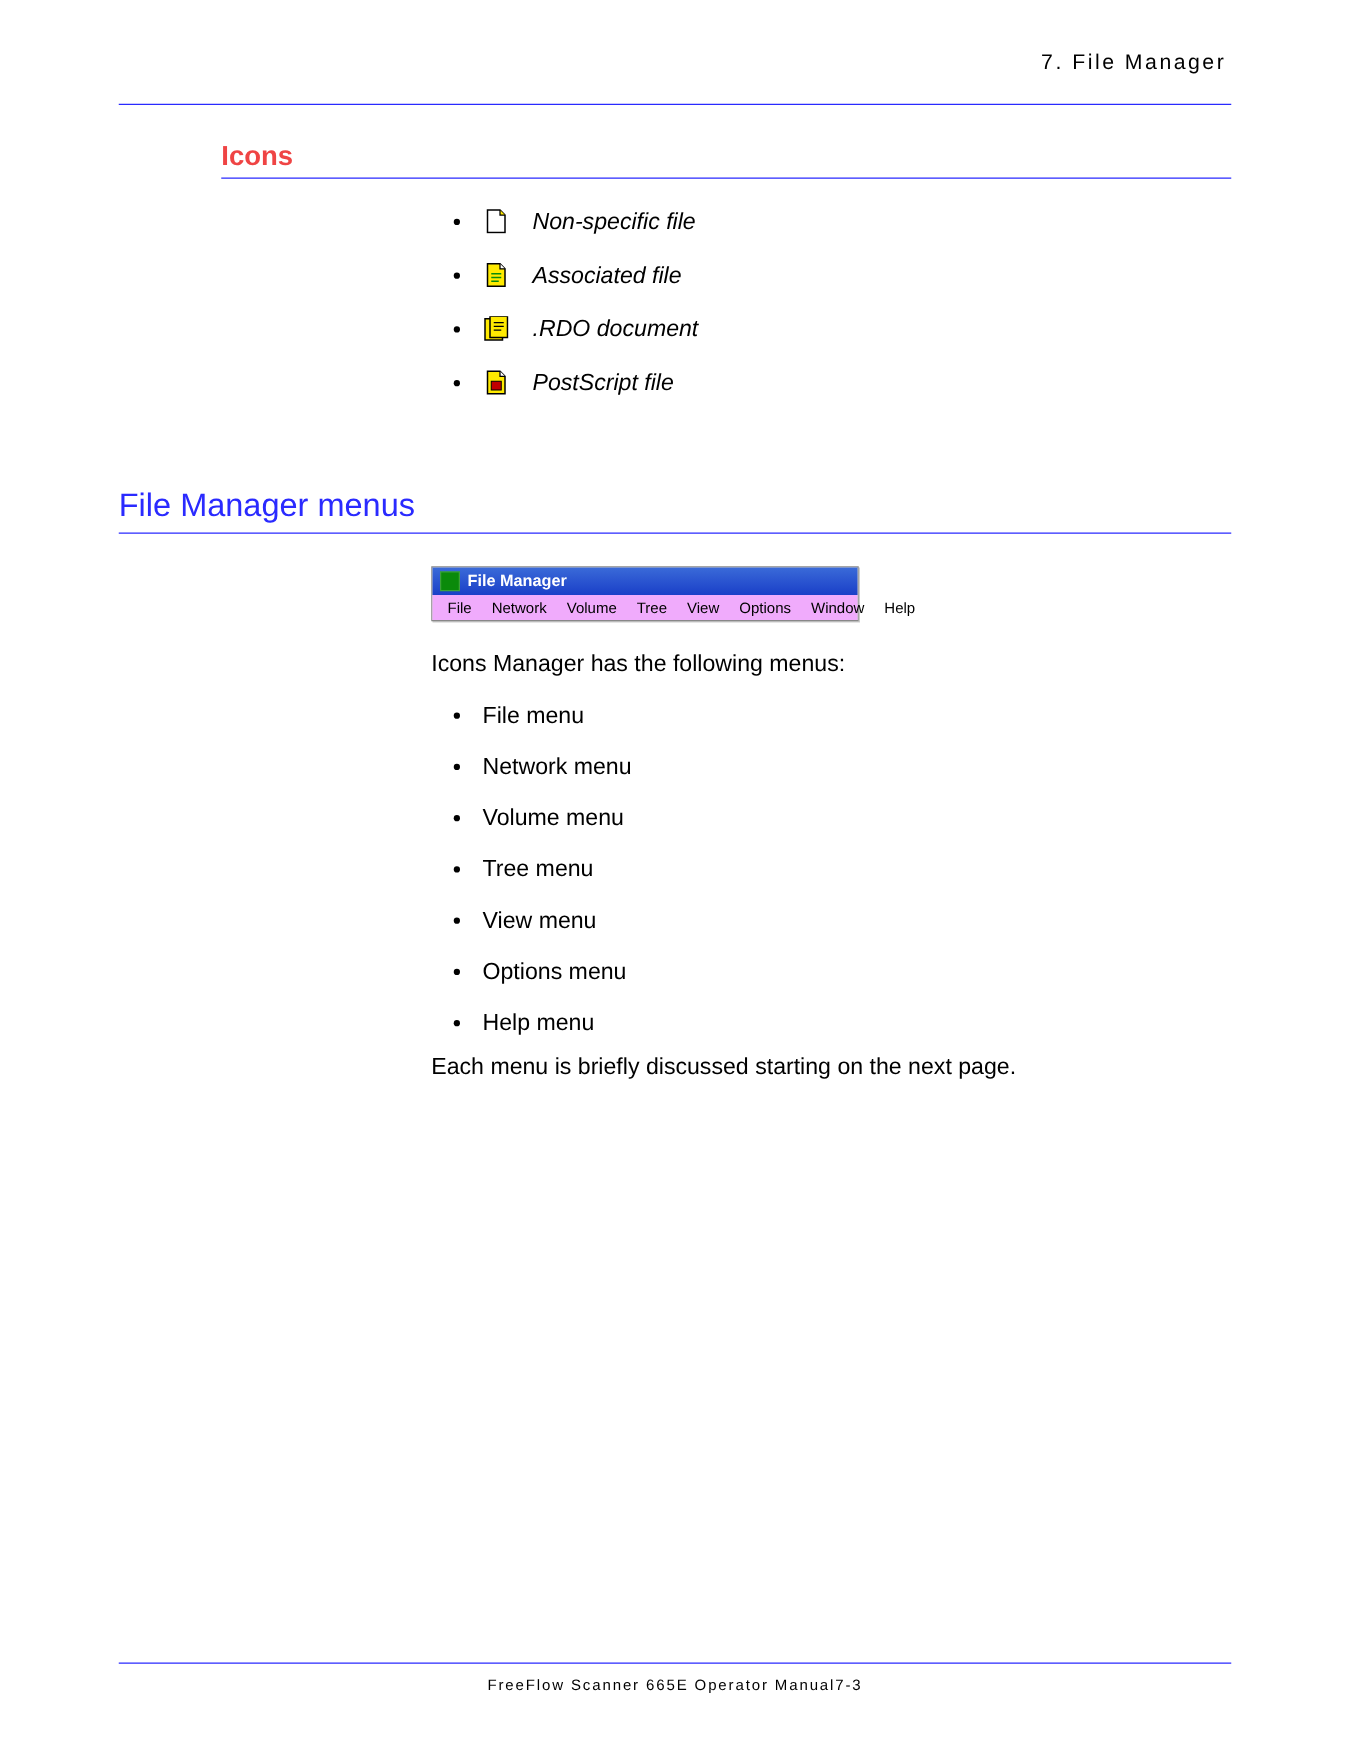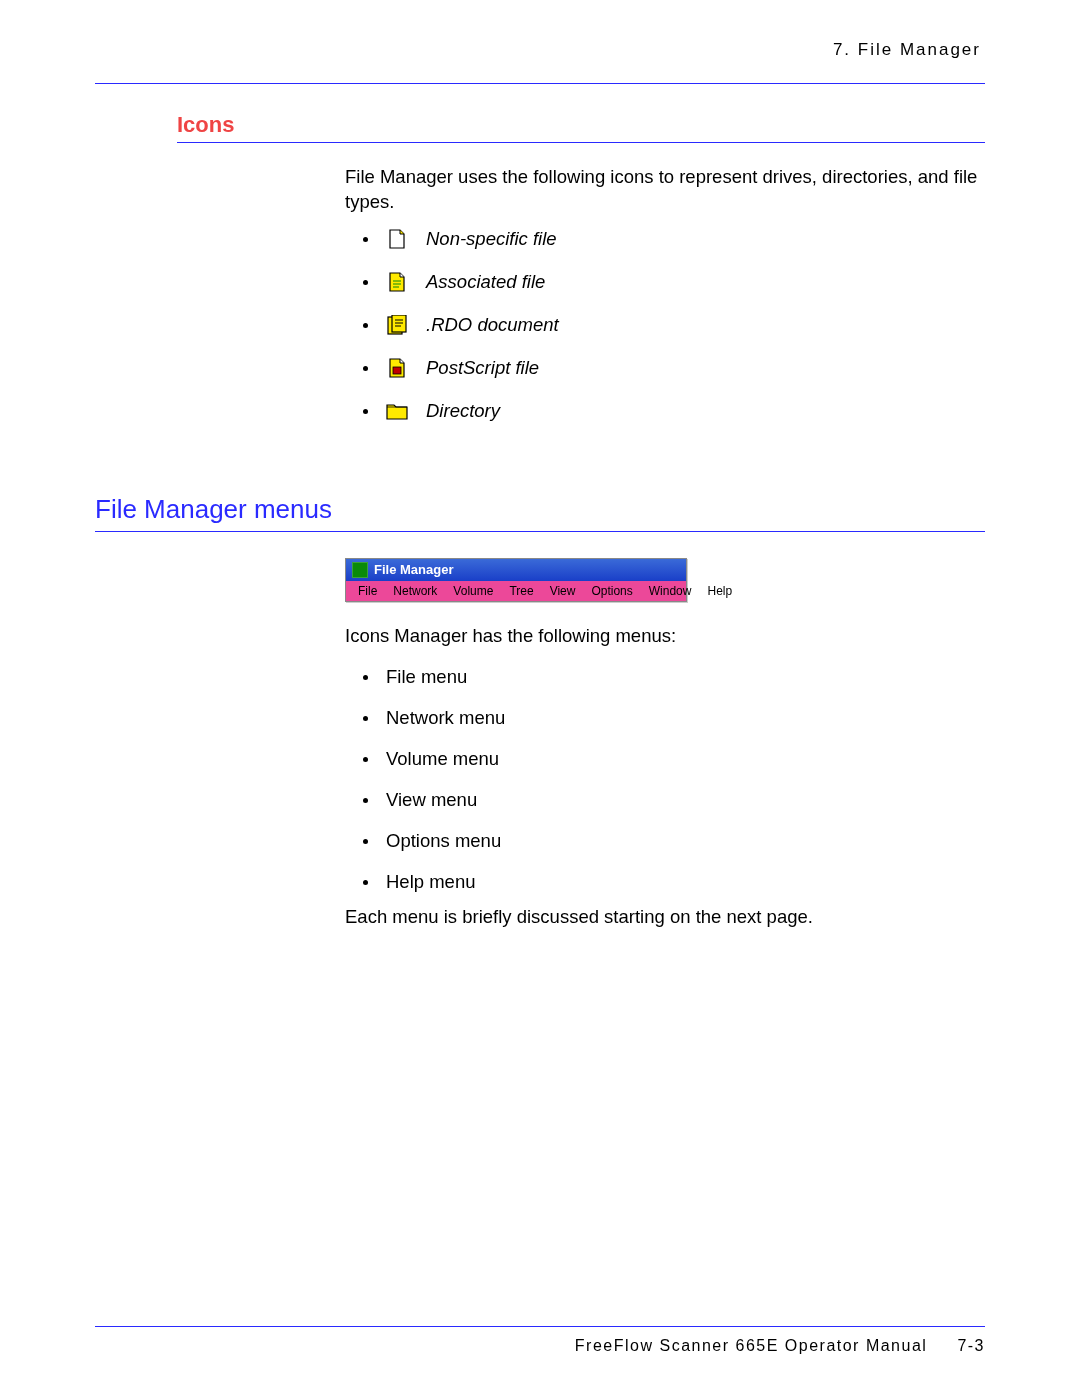--- a/index.html
+++ b/index.html
@@ -129,21 +129,21 @@
     align-items: center;
     gap: 6px;
   }
   .window-titlebar .app-icon {
     width: 14px;
     height: 14px;
     background: #0a8a0a;
     border: 1px solid #fff3;
   }
   .window-menubar {
-    background: #ec4899;
+    background: #f0abfc;
     display: flex;
     font-size: 12px;
     padding: 2px 4px;
     gap: 0;
     color: #000;
   }
   .window-menubar span {
     padding: 1px 8px;
   }
   .footer {
@@ -152,38 +152,36 @@
     left: 95px;
     right: 95px;
   }
   .footer-hr {
     border: none;
     border-top: 1.5px solid #2a2aff;
     margin: 0 0 10px 0;
   }
   .footer-row {
     display: flex;
-    justify-content: flex-end;
-    font-size: 16px;
+    justify-content: center;
+    font-size: 12px;
     letter-spacing: 1.5px;
-    gap: 30px;
   }
 </style>
 </head>
 <body>
 
 <div class="page">
   <div class="chapter-header">7. File Manager</div>
   <hr class="hr-top">
 
   <div class="section-heading-sub">Icons</div>
   <hr class="sub-hr">
 
   <div class="body-text">
-    <p>File Manager uses the following icons to represent drives, directories, and file types.</p>
     <ul class="icon-list">
       <li>
         <span class="bullet"></span>
         <span class="icon-box">
           <svg width="18" height="20" viewBox="0 0 18 20">
               <path d="M2 1 h10 l4 4 v14 h-14 z" fill="#fff" stroke="#000" stroke-width="1.2"></path>
               <path d="M12 1 v4 h4" fill="#ffea00" stroke="#000" stroke-width="1"></path>
             </svg>
         </span>
         <span>Non-specific file</span>
@@ -213,30 +211,20 @@
       <li>
         <span class="bullet"></span>
         <span class="icon-box">
           <svg width="18" height="20" viewBox="0 0 18 20">
               <path d="M2 1 h10 l4 4 v14 h-14 z" fill="#ffea00" stroke="#000" stroke-width="1.2"></path>
               <path d="M12 1 v4 h4" fill="#fff" stroke="#000" stroke-width="1"></path>
               <rect x="5" y="9" width="8" height="7" fill="#c00000" stroke="#000" stroke-width="0.8"></rect>
             </svg>
         </span>
         <span>PostScript file</span>
-      </li>
-      <li>
-        <span class="bullet"></span>
-        <span class="icon-box">
-          <svg width="22" height="18" viewBox="0 0 22 18">
-              <path d="M1 3 h7 l2 2 h11 v12 h-20 z" fill="#ffea00" stroke="#000" stroke-width="1.2"></path>
-              <path d="M1 5 h20" stroke="#000" stroke-width="0.8"></path>
-            </svg>
-        </span>
-        <span>Directory</span>
       </li>
     </ul>
   </div>
 
   <div class="section-heading-main">File Manager menus</div>
   <hr class="main-hr">
 
   <div class="window-capture">
     <div class="window-titlebar">
       <span class="app-icon"></span>
@@ -264,20 +252,24 @@
       <li>
           <span class="bullet"></span>
           <span>Network menu</span>
         </li>
       <li>
           <span class="bullet"></span>
           <span>Volume menu</span>
         </li>
       <li>
           <span class="bullet"></span>
+          <span>Tree menu</span>
+        </li>
+      <li>
+          <span class="bullet"></span>
           <span>View menu</span>
         </li>
       <li>
           <span class="bullet"></span>
           <span>Options menu</span>
         </li>
       <li>
           <span class="bullet"></span>
           <span>Help menu</span>
         </li>

